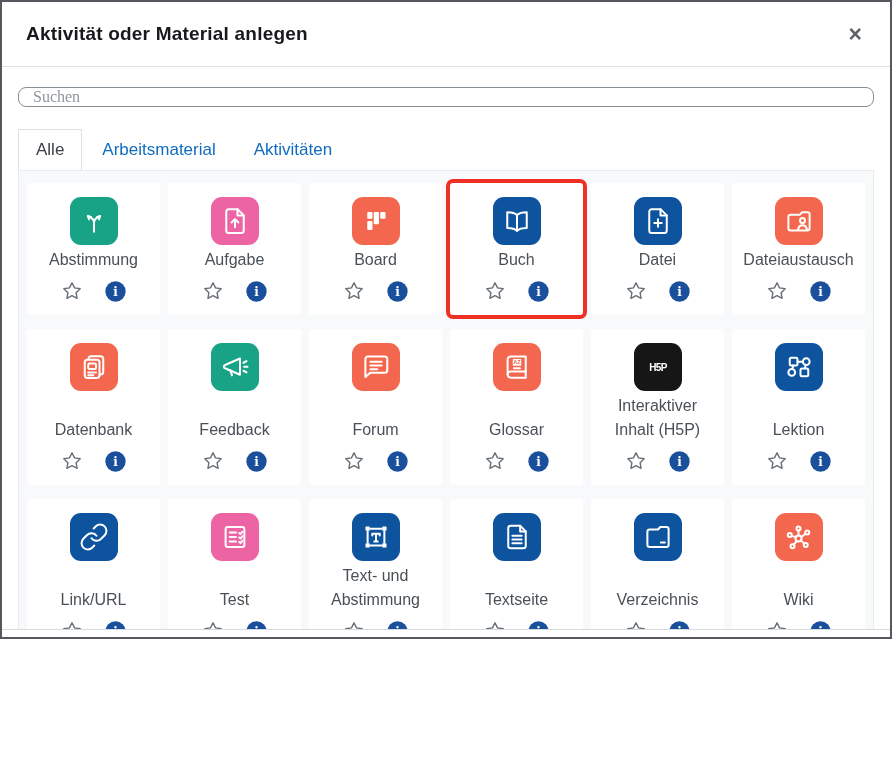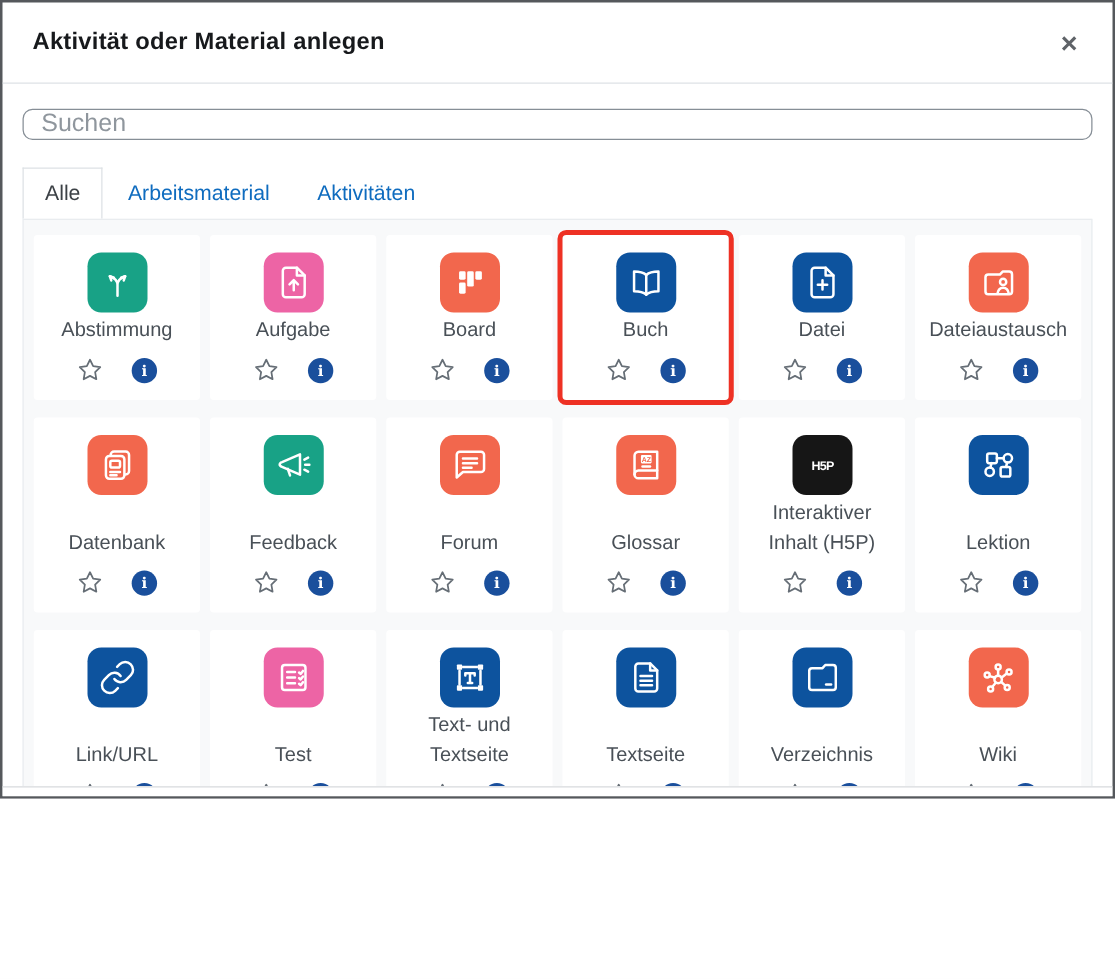--- a/index.html
+++ b/index.html
@@ -7,22 +7,22 @@
          display:flex;flex-direction:column;overflow:hidden;}
   
   .modal-header{flex:0 0 auto;height:64px;display:flex;align-items:center;justify-content:space-between;
                 padding:0 24px;border-bottom:1px solid #dee2e6;}
   .modal-title{font-size:19px;font-weight:bold;color:#17191c;letter-spacing:.2px;}
   .close-btn{background:none;border:none;cursor:pointer;font-size:23px;line-height:1;color:#5f6368;
              font-weight:600;padding:2px 4px;font-family:"Liberation Sans",sans-serif;}
   
   .modal-body{flex:1 1 auto;padding:20px 16px 8px;overflow:hidden;display:flex;flex-direction:column;}
   .search-input{width:100%;box-sizing:border-box;height:34px;border:1px solid #868e96;border-radius:8px;
-                padding:0 14px;font-size:20px;color:#8b5cf6;outline:none;background:#fff;
-                font-family:Liberation Sans, sans-serif;}
+                padding:0 14px;font-size:16px;color:#8b5cf6;outline:none;background:#fff;
+                font-family:Liberation Serif, serif;}
   .search-input::placeholder{color:#8f969d;}
   .tabs{display:flex;margin-top:22px;flex:0 0 auto;}
   .tab{background:none;border:1px solid transparent;border-bottom:none;padding:10px 17px;font-size:17px;
        color:#0f6cbf;cursor:pointer;font-family:"Liberation Sans",sans-serif;}
   .tab.active{background:#fff;border-color:#dde1e5;color:#3c4146;}
   .tab + .tab{margin-left:2px;}
   
   .panel{background:#f8f9fa;border:1px solid #e9ecef;box-sizing:border-box;height:574px;
          padding:12px 8px;flex:0 0 auto;}
   .grid{display:grid;grid-template-columns:repeat(6,1fr);column-gap:8px;row-gap:14px;}
@@ -409,21 +409,21 @@
                   <rect x="3.6" y="3.6" width="3.4" height="3.4" rx=".5"></rect>
                   <rect x="17" y="3.6" width="3.4" height="3.4" rx=".5"></rect>
                   <rect x="3.6" y="17" width="3.4" height="3.4" rx=".5"></rect>
                   <rect x="17" y="17" width="3.4" height="3.4" rx=".5"></rect>
                 </g>
                 <path d="M7.6 5.3h8.8M7.6 18.7h8.8M5.3 7.6v8.8M18.7 7.6v8.8"></path>
                 <path d="M9 9.3h6M12 9.3v6.2M10.6 15.5h2.8M9 9.3v1.4M15 9.3v1.4"></path>
               </svg>
             </div>
     <div class="spacer"></div>
-    <div class="tile-label">Text- und Textseite</div>
+    <div class="tile-label">Text- und Abstimmung</div>
     <div class="tile-actions">
       <button class="star-btn">
         <svg viewBox="0 0 24 24" fill="none" stroke="#666e76" stroke-width="1.4" stroke-linejoin="round">
           <path d="M12 3.8l2.53 5.1 5.67.83-4.1 4 .97 5.64L12 16.7l-5.07 2.67.97-5.64-4.1-4 5.67-.83z"></path>
         </svg>
       </button>
       <button class="info-btn">
         <svg viewBox="0 0 24 24">
           <circle cx="12" cy="12" r="10.6" fill="#1a4f9c"></circle>
           <text x="12" y="16.4" text-anchor="middle" font-family="DejaVu Serif, serif" font-size="12.5" font-weight="bold" fill="#fff">i</text>

